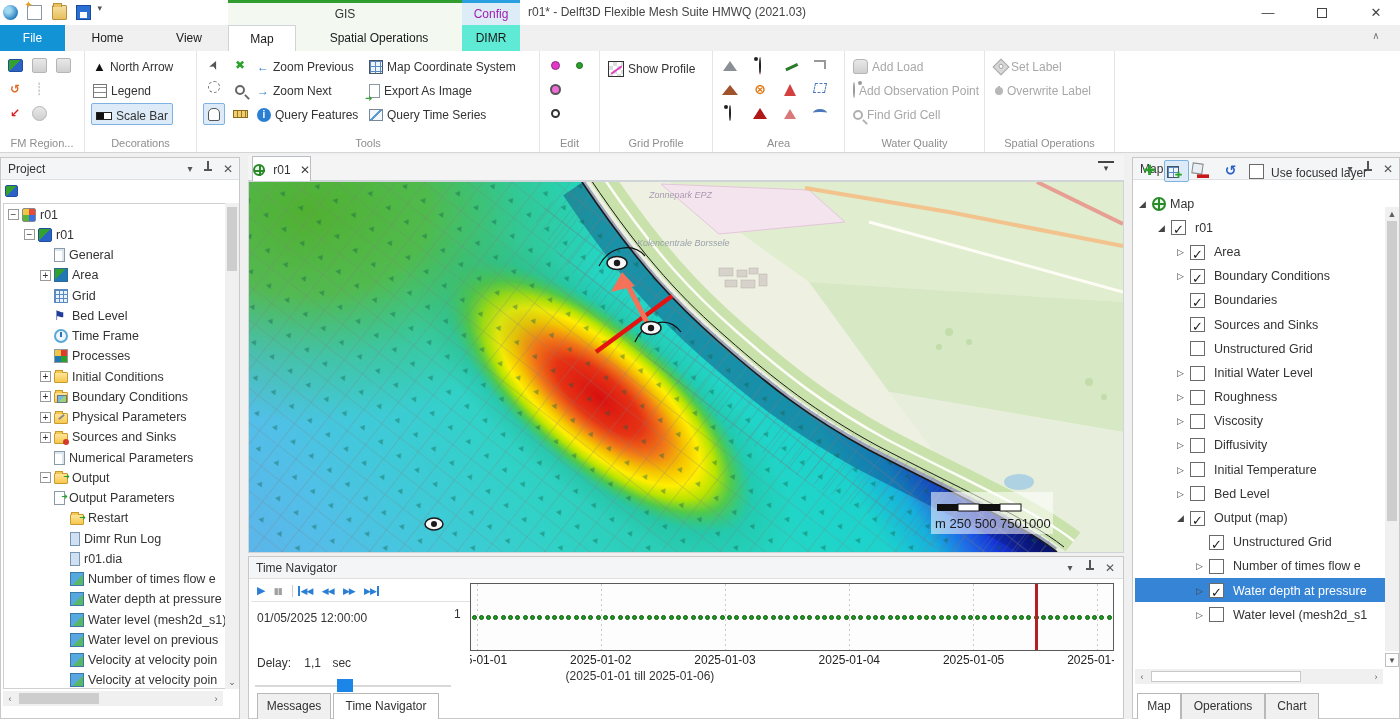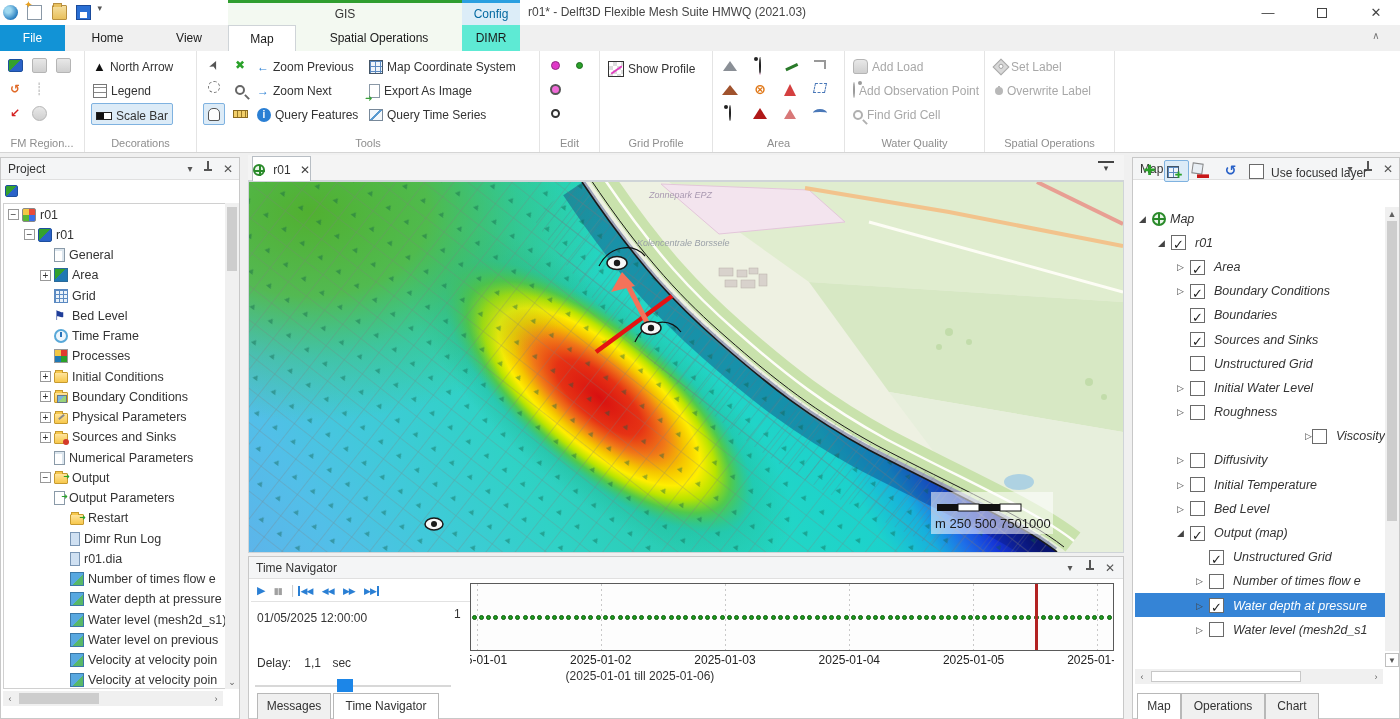--- a/index.html
+++ b/index.html
@@ -18,21 +18,21 @@
   .qa-save { background:#2a6fd4; border:1px solid #1a4a9a; }
   .qa-save::after{ content:""; position:absolute; left:3px; top:6px; width:7px; height:6px; background:#fff; }
   .qa-caret { color:#555; font-size:9px; margin-top:8px; }
   #win-title { left:528px; top:5px; color:#444; font-size:12px; white-space:nowrap; }
   .wbtn { width:46px; height:26px; text-align:center; line-height:26px; color:#444; font-size:13px; }
   .wbtn .rest { display:inline-block; width:10px; height:10px; border:1px solid #444; margin-top:8px; }
   #ribbon-collapse { left:1356px; top:30px; width:40px; height:18px; text-align:center; color:#777; font-size:10px; }
 
   
   #ctx-gis { left:228px; top:0; width:234px; height:25px; background:#f3f9f1; border-top:3px solid #2f9e2f; text-align:center; line-height:22px; color:#333; }
-  #ctx-config { left:462px; top:0; width:58px; height:25px; background:#dcedf8; border-top:3px solid #2a9fe0; text-align:center; line-height:22px; color:#0369a1; }
+  #ctx-config { left:462px; top:0; width:58px; height:25px; background:#dcedf8; border-top:3px solid #2a9fe0; text-align:center; line-height:22px; color:#a21caf; }
 
   
   .rtab { top:25px; height:26px; line-height:26px; text-align:center; color:#1a1a1a; }
   #tab-file { left:0; width:65px; background:#1293d6; color:#fff; }
   #tab-home { left:65px; width:85px; }
   #tab-view { left:150px; width:78px; }
   #tab-map  { left:228px; width:68px; background:#fff; border:1px solid #cfd4d8; border-bottom:none; }
   #tab-spatial { left:296px; width:166px; background:#f3f9f1; }
   #tab-dimr { left:462px; width:58px; background:#5eead4; }
 
@@ -140,21 +140,21 @@
   .tn-tick { position:absolute; transform:translateX(-50%); white-space:nowrap; color:#222; font-size:12px; }
   #tn-slider-track { position:absolute; left:6px; top:128px; width:196px; height:2px; background:#d8d8d8; }
   #tn-slider-handle { position:absolute; left:88px; top:122px; width:16px; height:13px; background:#1c86e8; }
 
   .btab { position:absolute; height:27px; line-height:25px; text-align:center; background:#f0f0f0; border:1px solid #b8b8b8; color:#333; }
   .btab.on { background:#fff; border-bottom:1px solid #fff; }
 
   
   #map-panel { left:1132px; top:157px; width:268px; height:562px; background:#fff; border:1px solid #c8c8c8; }
   .mp-tool { position:absolute; top:2px; width:25px; height:22px; text-align:center; line-height:20px; font-size:12px; }
-  #map-tree { position:absolute; left:2px; top:48px; width:250px; height:460px; overflow:hidden; font-size:12.5px;font-style:italic; }
+  #map-tree { position:absolute; left:2px; top:33px; width:250px; height:460px; overflow:hidden; font-size:12.5px; }
   #project-tree { position:absolute; left:2px; top:45px; width:222px; height:486px; overflow:hidden; font-size:12.5px; }
 </style>
 </head>
 <body>
 
 <div id="titlebar" class="abs">
   <span class="qa-ic qa-app"></span>
   <span class="qa-ic qa-new"></span>
   <span class="qa-ic qa-open"></span>
   <span class="qa-ic qa-save"></span>
@@ -588,21 +588,21 @@
   <div id="map-tree">
       <div class="trow" style="padding-left: 4px;"><span class="exp-arr">◢</span><span class="ic ic-globe"></span><span class="tlbl">Map</span></div>
       <div class="trow" style="padding-left: 23px;"><span class="exp-arr">◢</span><span class="cbx on"></span><span class="tlbl">r01</span></div>
       <div class="trow" style="padding-left: 42px;"><span class="exp-arr">▷</span><span class="cbx on"></span><span class="tlbl">Area</span></div>
       <div class="trow" style="padding-left: 42px;"><span class="exp-arr">▷</span><span class="cbx on"></span><span class="tlbl">Boundary Conditions</span></div>
       <div class="trow" style="padding-left: 42px;"><span class="exp-arr"></span><span class="cbx on"></span><span class="tlbl">Boundaries</span></div>
       <div class="trow" style="padding-left: 42px;"><span class="exp-arr"></span><span class="cbx on"></span><span class="tlbl">Sources and Sinks</span></div>
       <div class="trow" style="padding-left: 42px;"><span class="exp-arr"></span><span class="cbx"></span><span class="tlbl">Unstructured Grid</span></div>
       <div class="trow" style="padding-left: 42px;"><span class="exp-arr">▷</span><span class="cbx"></span><span class="tlbl">Initial Water Level</span></div>
       <div class="trow" style="padding-left: 42px;"><span class="exp-arr">▷</span><span class="cbx"></span><span class="tlbl">Roughness</span></div>
-      <div class="trow" style="padding-left: 42px; text-align: right;"><span class="exp-arr">▷</span><span class="cbx"></span><span class="tlbl">Viscosity</span></div>
+      <div class="trow" style="padding-left: 42px;"><span class="exp-arr">▷</span><span class="cbx"></span><span class="tlbl">Viscosity</span></div>
       <div class="trow" style="padding-left: 42px;"><span class="exp-arr">▷</span><span class="cbx"></span><span class="tlbl">Diffusivity</span></div>
       <div class="trow" style="padding-left: 42px;"><span class="exp-arr">▷</span><span class="cbx"></span><span class="tlbl">Initial Temperature</span></div>
       <div class="trow" style="padding-left: 42px;"><span class="exp-arr">▷</span><span class="cbx"></span><span class="tlbl">Bed Level</span></div>
       <div class="trow" style="padding-left: 42px;"><span class="exp-arr">◢</span><span class="cbx on"></span><span class="tlbl">Output (map)</span></div>
       <div class="trow" style="padding-left: 61px;"><span class="exp-arr"></span><span class="cbx on"></span><span class="tlbl">Unstructured Grid</span></div>
       <div class="trow" style="padding-left: 61px;"><span class="exp-arr">▷</span><span class="cbx"></span><span class="tlbl">Number of times flow e</span></div>
       <div class="trow sel" style="padding-left: 61px;"><span class="exp-arr">▷</span><span class="cbx on"></span><span class="tlbl">Water depth at pressure</span></div>
       <div class="trow" style="padding-left: 61px;"><span class="exp-arr">▷</span><span class="cbx"></span><span class="tlbl">Water level (mesh2d_s1</span></div>
     </div>
 

